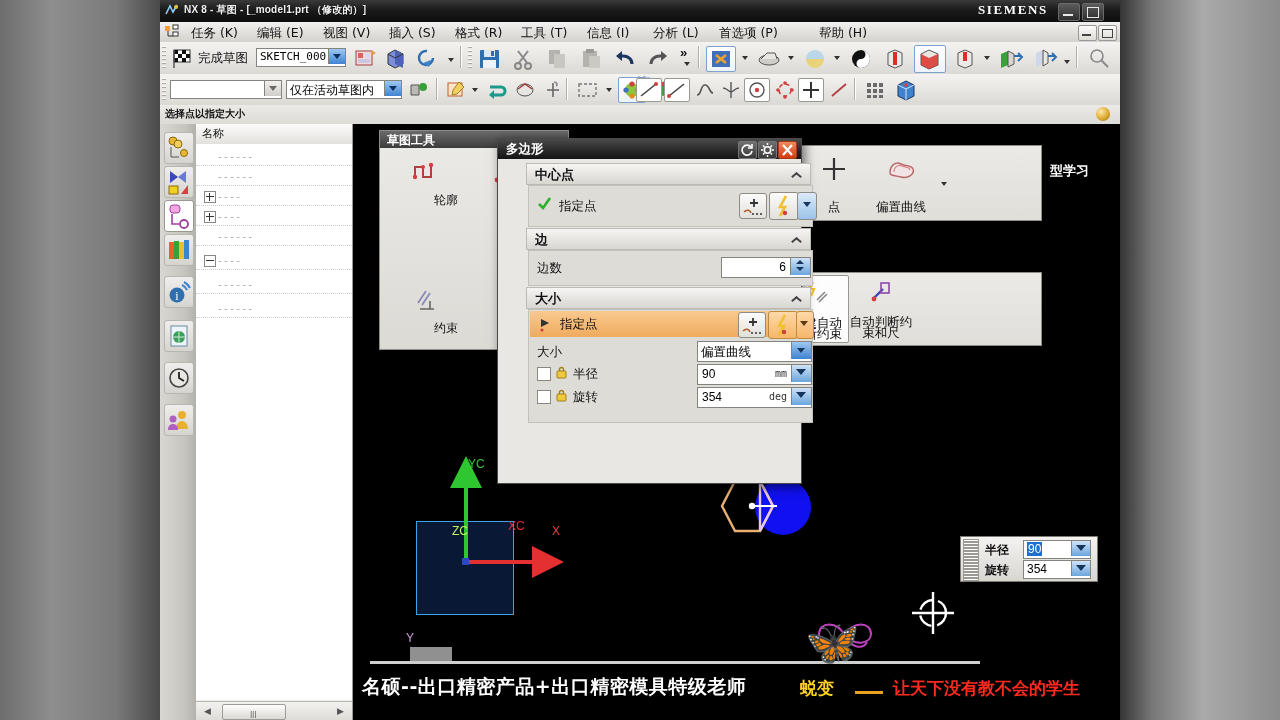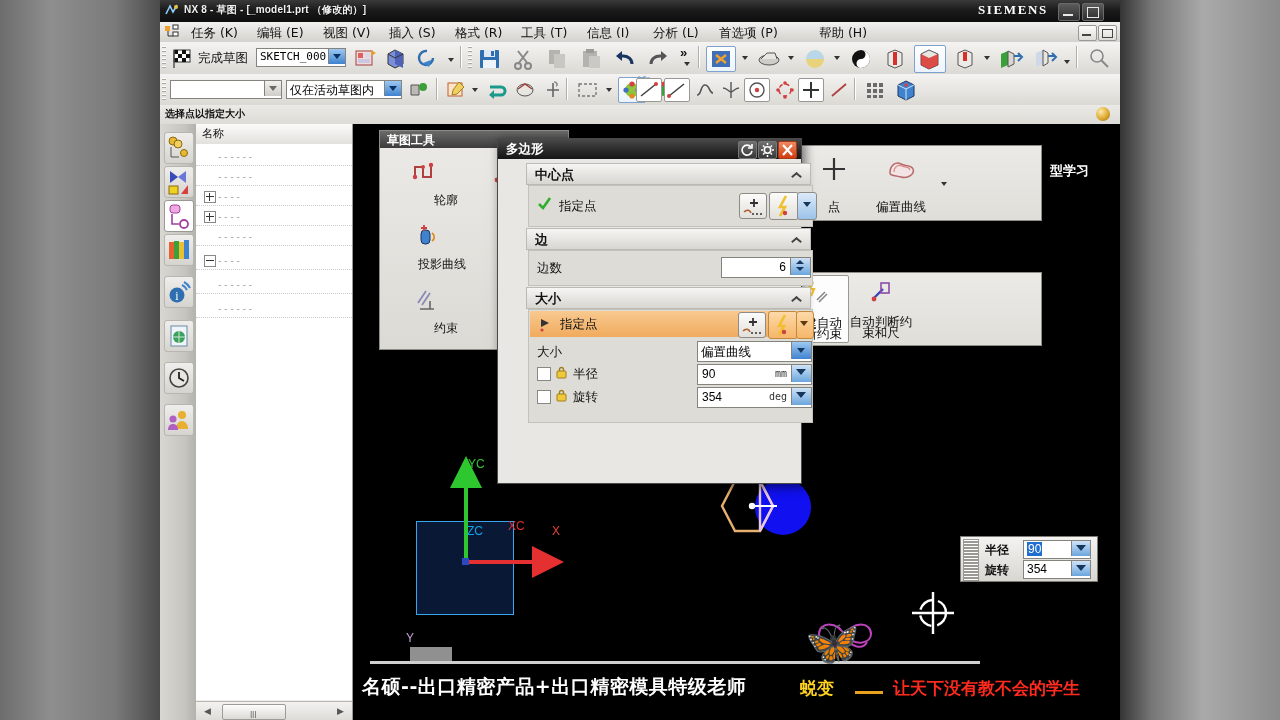--- a/index.html
+++ b/index.html
@@ -500,21 +500,21 @@
           <marker id="ar" markerWidth="8" markerHeight="8" refX="4" refY="4" orient="auto">
             <path d="M0 0 L8 4 L0 8 z" fill="#e43030"></path>
             </marker>
         </defs>
         <line x1="56" y1="108" x2="56" y2="18" stroke="#2fc72f" stroke-width="4" marker-end="url(#ag)"></line>
         <line x1="56" y1="108" x2="138" y2="108" stroke="#e43030" stroke-width="4" marker-end="url(#ar)"></line>
         <rect x="52" y="104" width="7" height="7" fill="#2a49c0"></rect>
       </svg>
       <div class="axlabel" style="left:308px;top:333px;color:#35c335">YC</div>
       <div class="axlabel" style="left:348px;top:395px;color:#e03030">XC</div>
-      <div class="axlabel" style="left:307px;top:400px;color:#0ea5e9">ZC</div>
+      <div class="axlabel" style="left:292px;top:400px;color:#bef264">ZC</div>
       <div class="axlabel" style="left:392px;top:400px;color:#e64040">X</div>
       <div class="axlabel" style="left:246px;top:507px;color:#c8a0d8">Y</div>
 
       <svg style="position:absolute;left:545px;top:335px;width:130px;height:100px" viewBox="0 0 130 100">
         <circle cx="78" cy="48" r="28" fill="#1010f0"></circle>
         <polygon points="30,22 55,22 68,47 55,72 30,72 17,47" fill="none" stroke="#e8b070" stroke-width="2.4"></polygon>
         <polygon points="55,22 68,47 55,72" fill="none" stroke="#e6c8e6" stroke-width="2.4"></polygon>
         <circle cx="47" cy="47" r="3.2" fill="#fff"></circle>
         <line x1="47" y1="47" x2="72" y2="47" stroke="#fff" stroke-width="2"></line>
       </svg>
@@ -731,28 +731,20 @@
         </svg>
         <div class="lbl">轮廓</div>
       </div>
       <div class="st-cell" style="left:96px;top:22px">
         <svg class="st-ico" viewBox="0 0 30 26">
           <path d="M5 21L25 4" stroke="#666" stroke-width="2"></path>
           <circle cx="5" cy="21" r="2.4" fill="#d04040"></circle>
             <circle cx="25" cy="4" r="2.4" fill="#d04040"></circle>
         </svg>
         <div class="lbl">直线</div>
-      </div>
-      <div class="st-cell" style="left:8px;top:86px;width:78px">
-        <svg class="st-ico" viewBox="0 0 30 26">
-          <rect x="9" y="7" width="9" height="14" rx="4" fill="#3f83cf" stroke="#1b3560"></rect>
-          <path d="M9 5h6M12 2v6" stroke="#d04040" stroke-width="1.8"></path>
-          <path d="M20 10c3 2 3 6 0 8" stroke="#e08a20" stroke-width="1.8" fill="none"></path>
-        </svg>
-        <div class="lbl" style="width:78px">投影曲线</div>
       </div>
       <div class="st-cell" style="left:96px;top:86px;width:82px">
         <svg class="st-ico" viewBox="0 0 30 26">
           <path d="M4 5l14 14" stroke="#666" stroke-width="1.8"></path>
           <path d="M20 5L9 20" stroke="#b04040" stroke-width="1.8"></path>
           <path d="M22 4c3 0 4 3 1 4l-3 1" fill="#e8c030" stroke="#8a6a10"></path>
         </svg>
         <div class="lbl" style="width:82px">快速修剪</div>
       </div>
       <div class="st-cell" style="left:16px;top:150px">

